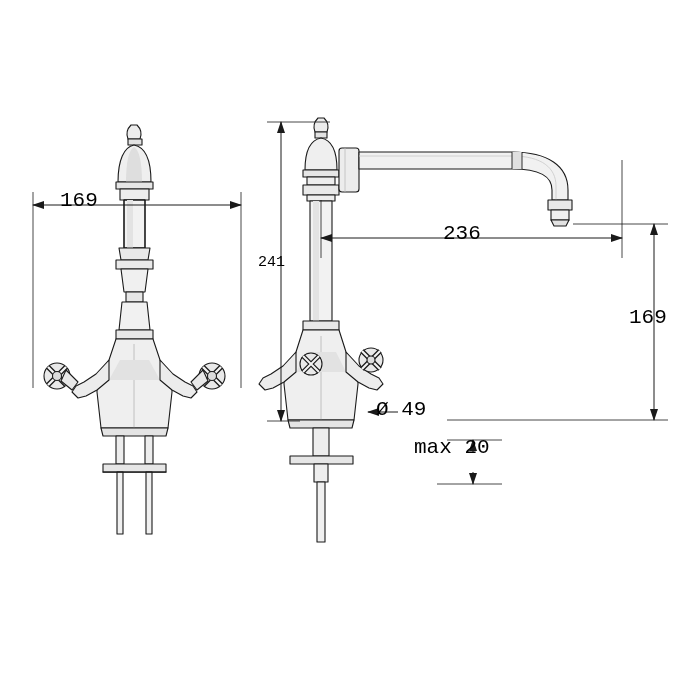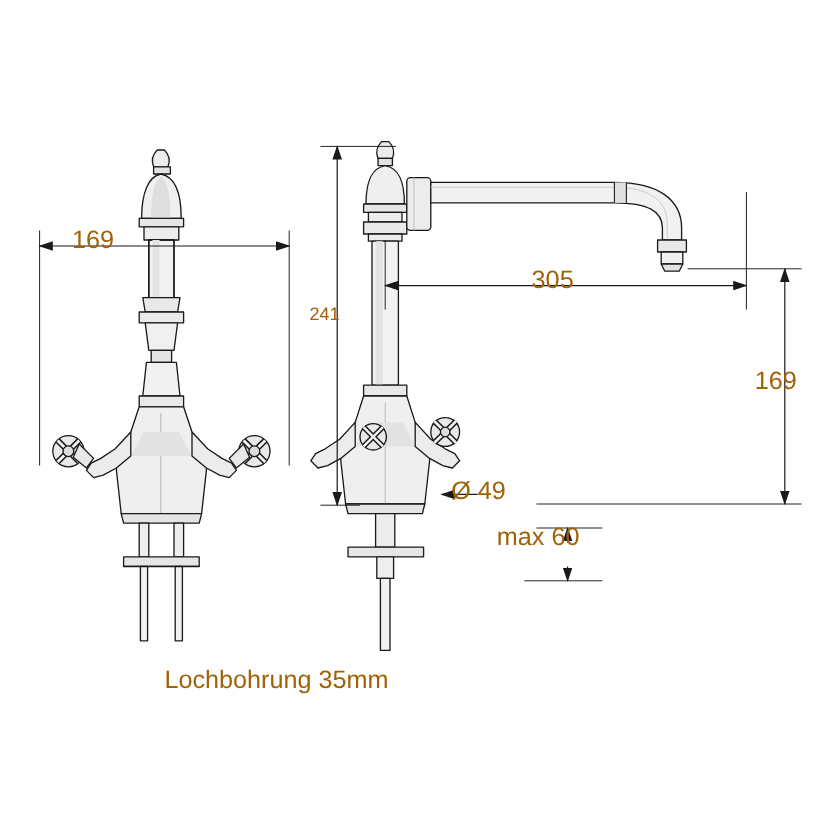--- a/index.html
+++ b/index.html
@@ -15,22 +15,22 @@
     font-family: "Liberation Sans", sans-serif;
     overflow: hidden;
   }
   #drawing {
     position: absolute;
     left: 0;
     top: 0;
   }
   .dim-label {
     position: absolute;
-    font-family: Liberation Sans, sans-serif;
-    color: #a16207;
+    font-family: Liberation Mono, monospace;
+    color: #000000;
     white-space: nowrap;
   }
 </style>
 </head>
 <body>
 
 <div id="page">
 
   <svg id="drawing" width="700" height="700" viewBox="0 0 700 700">
 
@@ -205,23 +205,22 @@
         <path d="M473,440 L473,452" stroke-width="1" marker-start="url(#arrStart)"></path>
         <path d="M473,472 L473,484" stroke-width="1" marker-end="url(#arrEnd)"></path>
       </g>
     </g>
   </svg>
 
   <div class="dim-label" style="left:60px; top:189px; font-size:21px;">169</div>
 
   <div class="dim-label" style="left:258px; top:254px; font-size:15px;">241</div>
 
-  <div class="dim-label" style="left:443px; top:222px; font-size:21px;">305</div>
+  <div class="dim-label" style="left:443px; top:222px; font-size:21px;">236</div>
 
   <div class="dim-label" style="left:629px; top:306px; font-size:21px;">169</div>
 
   <div class="dim-label" style="left:376px; top:398px; font-size:21px;">Ø 49</div>
 
-  <div class="dim-label" style="left:414px; top:436px; font-size:21px;">max 60</div>
-
-  <div class="dim-label" style="left:137px; top:555px; font-size:21px;">Lochbohrung 35mm</div>
+  <div class="dim-label" style="left:414px; top:436px; font-size:21px;">max 20</div>
+
 
 </div>
 
 </body></html>

